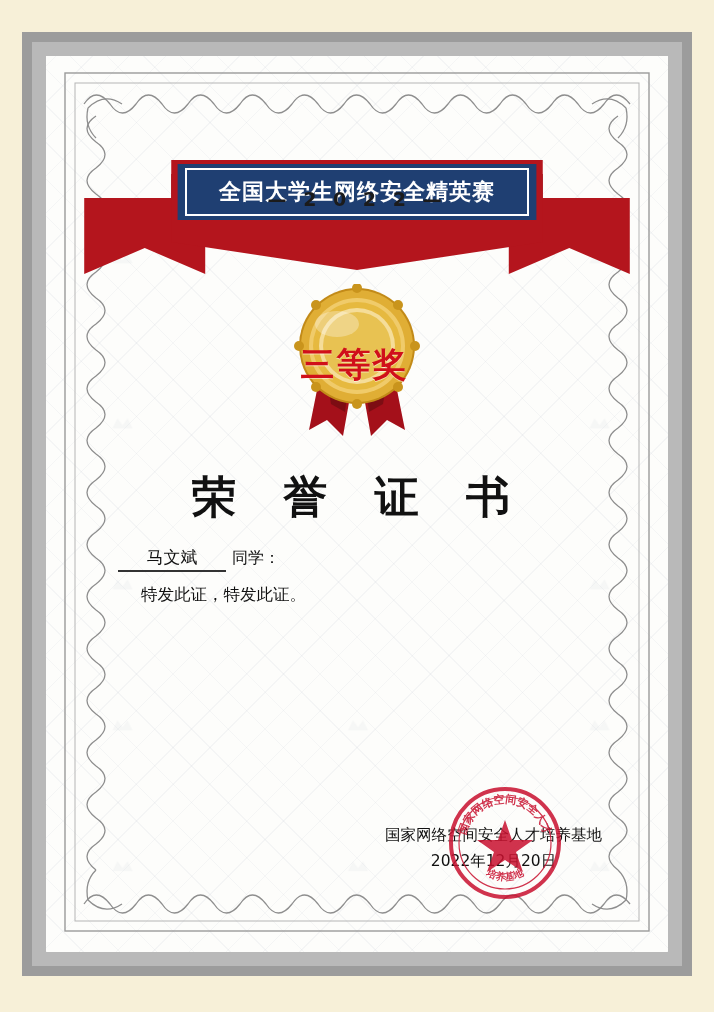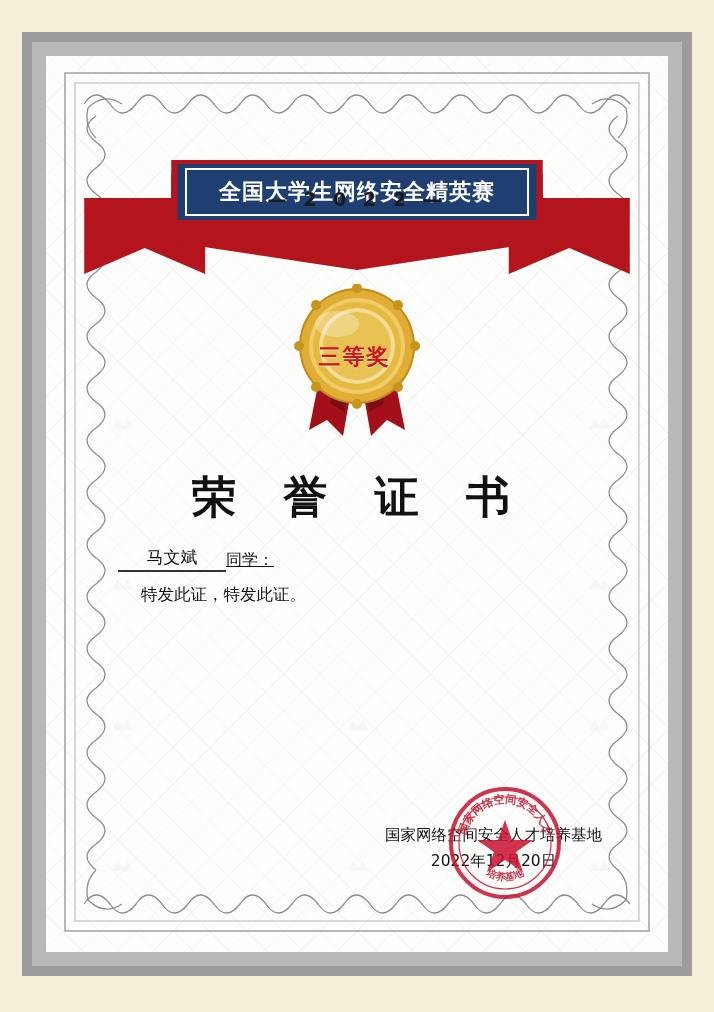--- a/index.html
+++ b/index.html
@@ -123,21 +123,21 @@
     height: 180px;
     z-index: 2;
   }
   .medal-text {
     position: absolute;
     left: 0;
     right: 5px;
     top: 58px;
     text-align: center;
     color: #d0101a;
-    font-size: 22px;
+    font-size: 34px;
     font-weight: bold;
     letter-spacing: 2px;
     font-family: "DejaVu Sans", "Liberation Sans", sans-serif;
     text-shadow: 0 1px 0 rgba(255,255,255,0.5);
   }
 
   
   .cert-title {
     position: absolute;
     left: 0;
@@ -156,35 +156,35 @@
   .body-area {
     position: absolute;
     left: 62px;
     right: 50px;
     top: 490px;
     color: #111111;
     font-family: "DejaVu Sans", "Liberation Sans", sans-serif;
   }
   .salutation {
     display: flex;
-    align-items: flex-end;
+    align-items: center;
     font-size: 16px;
     margin-left: 10px;
   }
   .name {
     min-width: 96px;
     text-align: center;
     border-bottom: 2px solid #333;
     padding: 0 6px 1px 6px;
     font-size: 17px;
   }
   .salutation-suffix {
+    margin-left: 6px;
     font-size: 16px;
     padding-bottom: 1px;
-    text-decoration: underline;
   }
   .para {
     font-size: 16.5px;
     line-height: 30px;
     text-align: justify;
     margin-top: 18px;
     text-indent: 33px;
   }
   .para2 {
     margin-top: 8px;

